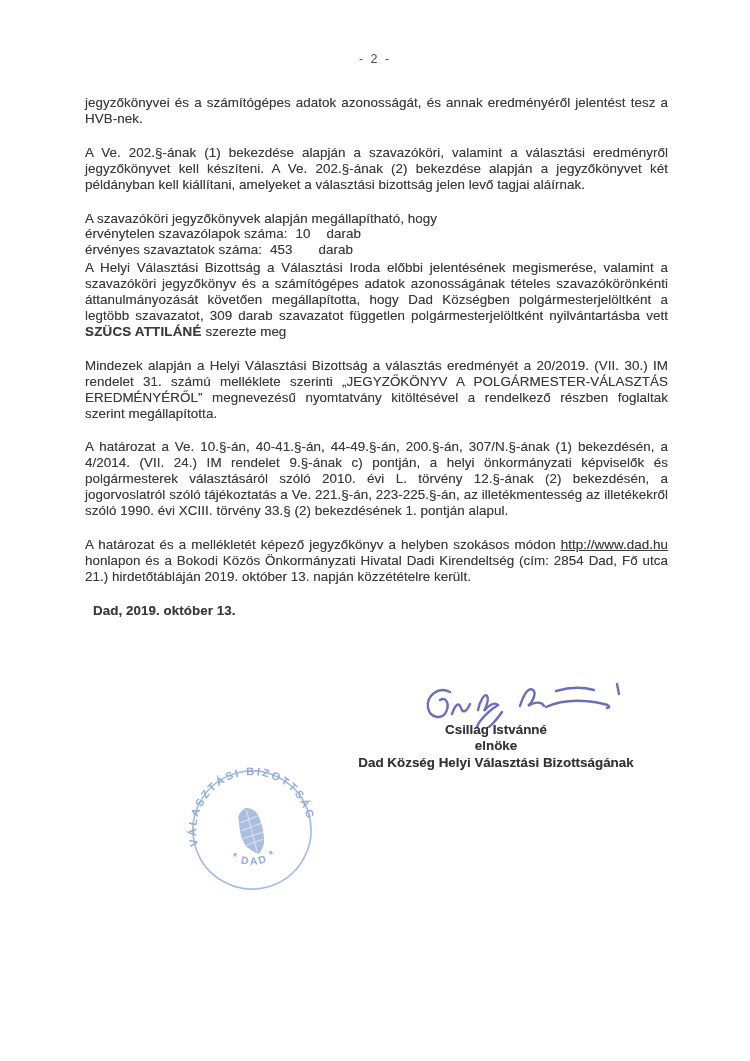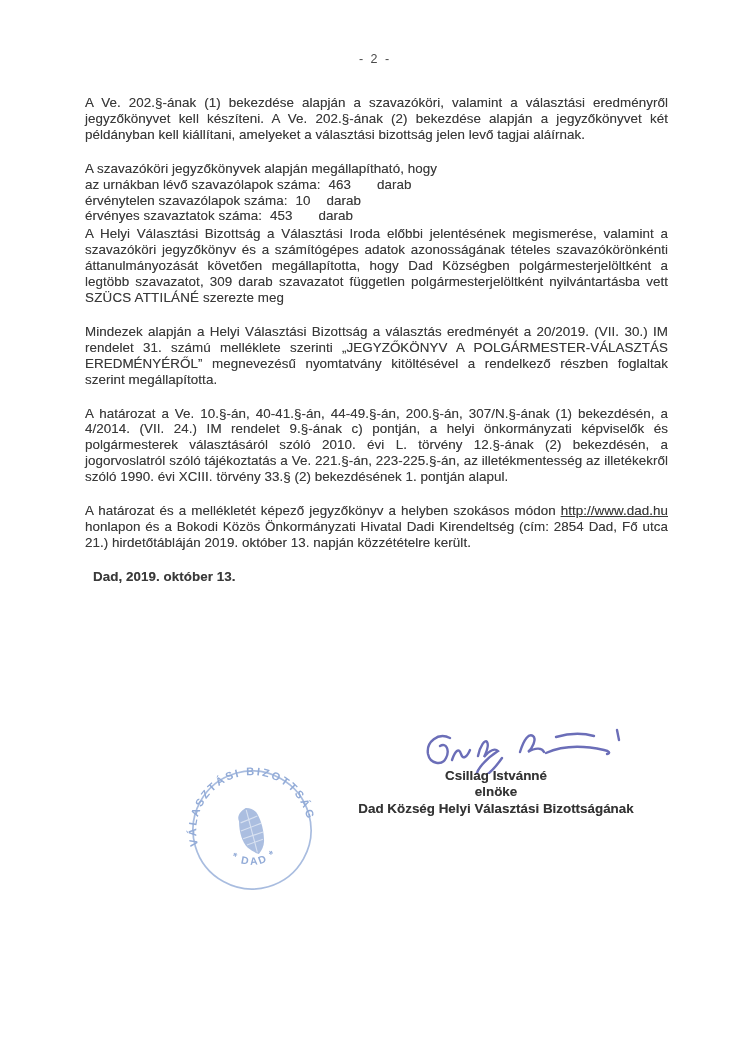--- a/index.html
+++ b/index.html
@@ -15,50 +15,48 @@
   .content {
     position:absolute; left:85px; top:95px; width:583px;
     font-size:13.4px; line-height:15.9px; letter-spacing:0.05px;
     text-shadow:0 0 0.4px rgba(40,40,40,0.45);
   }
   .content p { margin:0 0 18px 0; text-align:justify; }
   .votes { margin:0 0 2px 0; }
   .vote-row .val { margin-left:8px; }
   .vote-row .unit { margin-left:26px; }
   .vote-row.r2 .unit { margin-left:16px; }
-  .winner { font-weight:normal; letter-spacing:0.2px; }
+  .winner { font-weight:bold; letter-spacing:0.2px; }
   .url { text-decoration:underline; }
   .dateline { font-weight:bold; padding-left:8px; text-align:left; margin-bottom:0 !important; }
   .sig-block {
-    position:absolute; left:328px; top:724px; width:336px;
+    position:absolute; left:328px; top:678px; width:336px;
     text-align:center; font-weight:bold; font-size:13.4px; line-height:16.3px;
     color:#343434; text-shadow:0 0 0.4px rgba(40,40,40,0.45);
   }
   .sig-svg { display:block; margin:0 0 -6px 92px; }
   .stamp { position:absolute; left:179px; top:757px; width:146px; height:146px; }
   .stamp text { font-family:"Liberation Sans", sans-serif; font-weight:bold; }
 </style>
 </head>
 <body>
 
 <div class="page">
 
   <div class="pageno">- 2 -</div>
 
   <div class="content">
 
+    <p>jegyzőkönyvei és a számítógépes adatok azonosságát, és annak eredményéről jelentést tesz a HVB-nek.</p>
 
     <p>A Ve. 202.§-ának (1) bekezdése alapján a szavazóköri, valamint a választási eredményről jegyzőkönyvet kell készíteni. A Ve. 202.§-ának (2) bekezdése alapján a jegyzőkönyvet két példányban kell kiállítani, amelyeket a választási bizottság jelen levő tagjai aláírnak.</p>
 
 
     <div class="votes">
       <div>A szavazóköri jegyzőkönyvek alapján megállapítható, hogy</div>
-      <div class="vote-row r1">
-        <span>az urnákban lévő szavazólapok száma:</span><span class="val">463</span><span class="unit">darab</span>
-      </div>
       <div class="vote-row r2">
         <span>érvénytelen szavazólapok száma:</span><span class="val">10</span><span class="unit">darab</span>
       </div>
       <div class="vote-row r3">
         <span>érvényes szavaztatok száma:</span><span class="val">453</span><span class="unit">darab</span>
       </div>
     </div>
 
     <p><span>A Helyi Választási Bizottság a Választási Iroda előbbi jelentésének megismerése, valamint a szavazóköri jegyzőkönyv és a számítógépes adatok azonosságának tételes szavazókörönkénti áttanulmányozását követően megállapította, hogy Dad Községben polgármesterjelöltként a legtöbb szavazatot, 309 darab szavazatot független polgármesterjelöltként nyilvántartásba vett </span><span class="winner">SZÜCS ATTILÁNÉ</span><span> szerezte meg</span></p>
 

